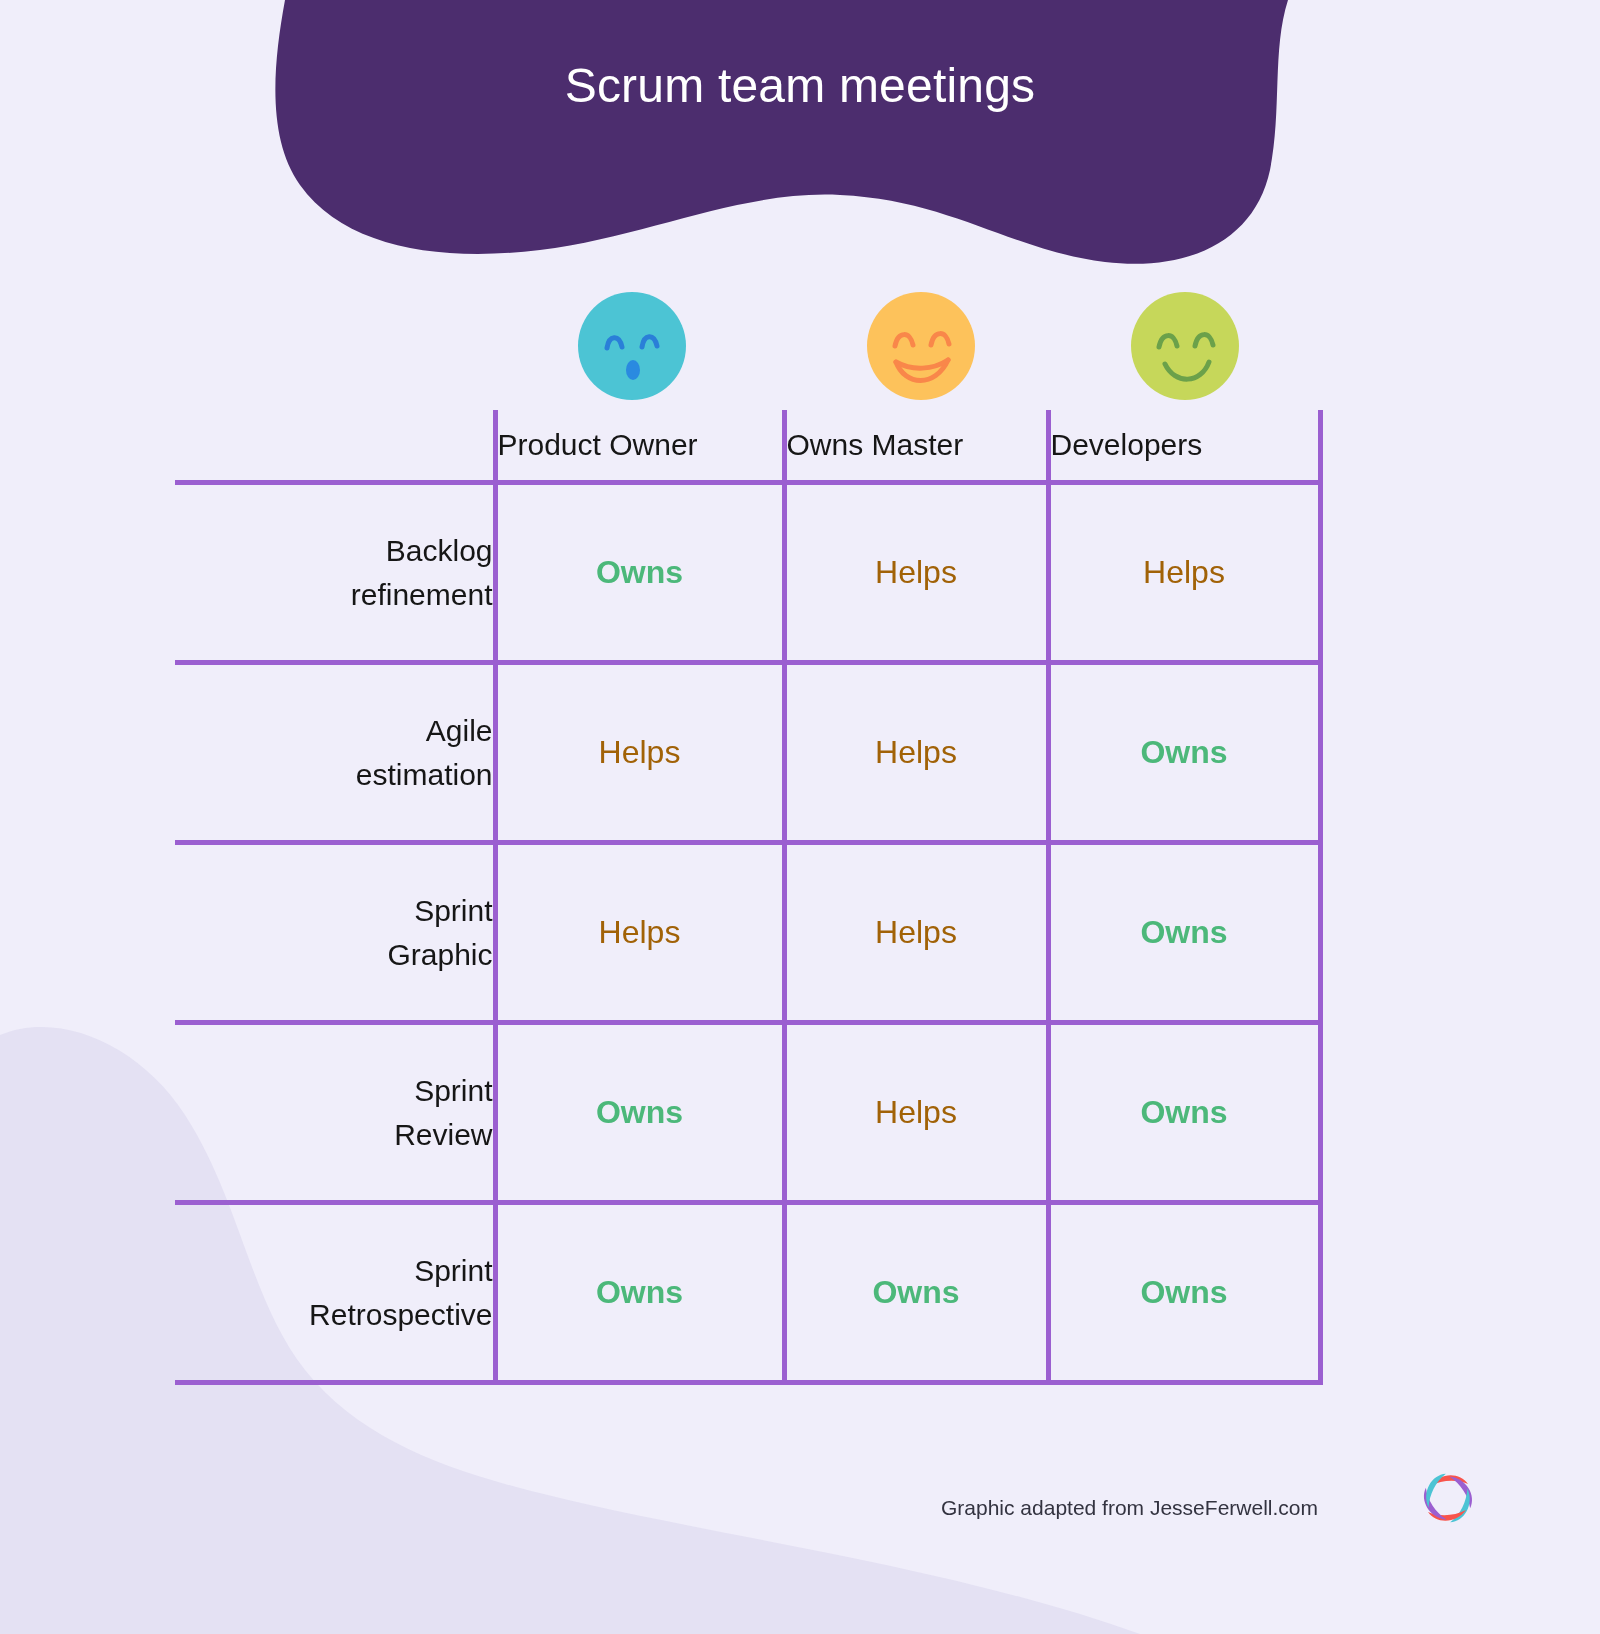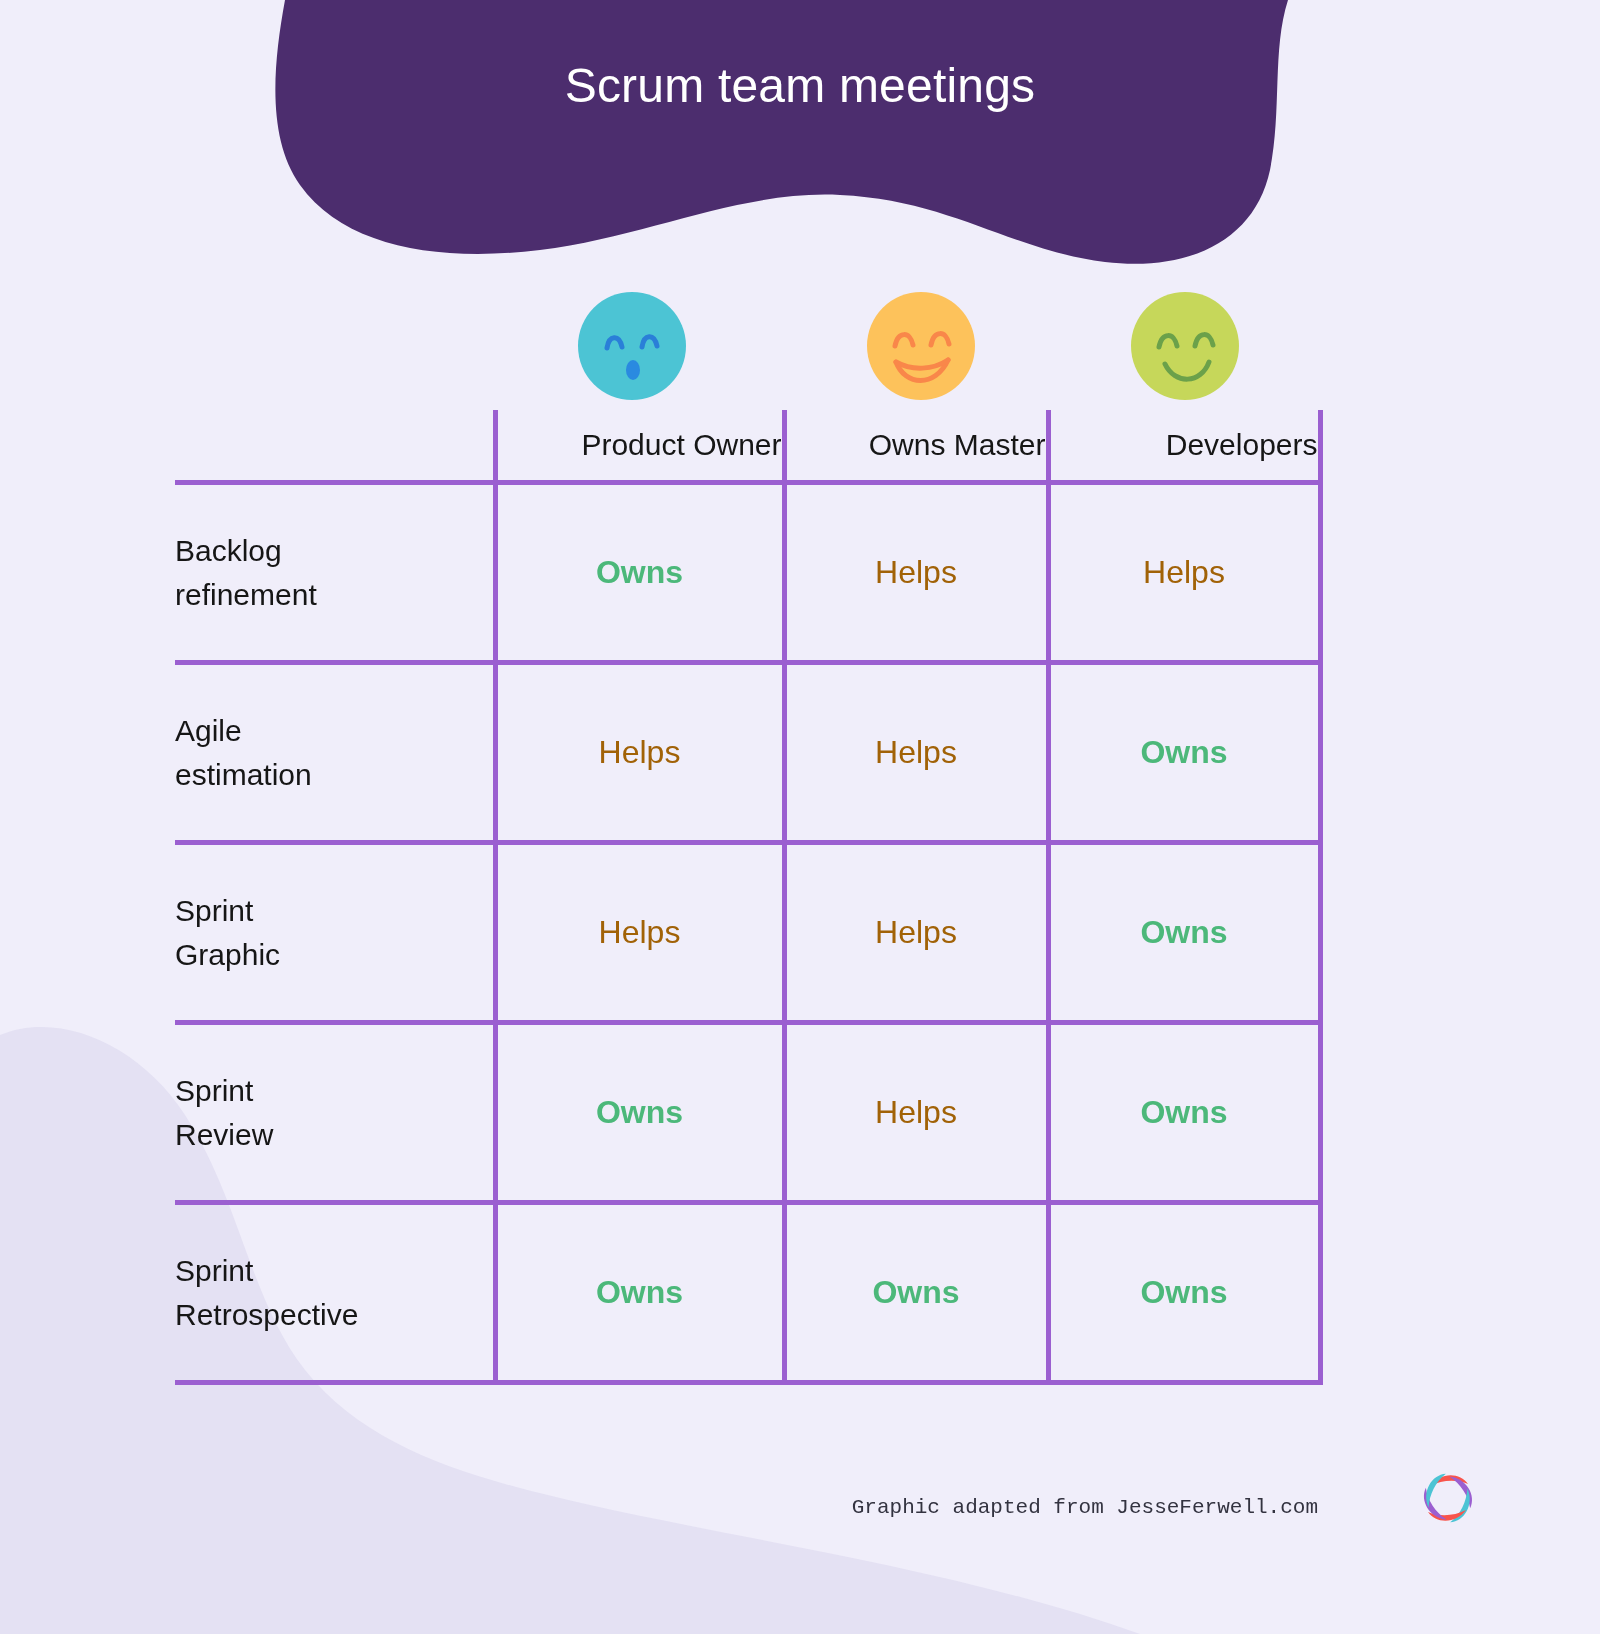--- a/index.html
+++ b/index.html
@@ -87,36 +87,36 @@
     padding: 0;
     margin: 0;
   }
 
   
   .hdr-cell {
     height: 70px;
     font-size: 30px;
     font-weight: 400;
     color: #161616;
-    text-align: right;
+    text-align: left;
     vertical-align: middle;
     border-left: 5px solid #9b5fd0;
     border-bottom: 5px solid #9b5fd0;
   }
   .hdr-blank {
     height: 70px;
     border-bottom: 5px solid #9b5fd0;
   }
 
   
   .row-label {
     height: 175px;
     font-size: 30px;
     color: #161616;
-    text-align: left;
+    text-align: right;
     vertical-align: middle;
     line-height: 1.45;
     padding: 0 20px;
     border-bottom: 5px solid #9b5fd0;
   }
   .row-last .row-label { border-bottom: 5px solid #9b5fd0; }
 
   .val-cell {
     height: 175px;
     text-align: center;
@@ -130,21 +130,21 @@
   .val-owns  { color: #4cb87a; font-weight: 700; }
   .val-helps { color: #a16207; font-weight: 400; }
 
   
   .credit {
     position: absolute;
     right: 282px;
     top: 1496px;
     font-size: 21px;
     color: #333340;
-    font-family: Liberation Mono, monospace;
+    font-family: Liberation Sans, sans-serif;
     white-space: nowrap;
   }
   .logo {
     position: absolute;
     left: 1412px;
     top: 1462px;
     width: 72px;
     height: 72px;
   }
   .logo svg { display: block; }

